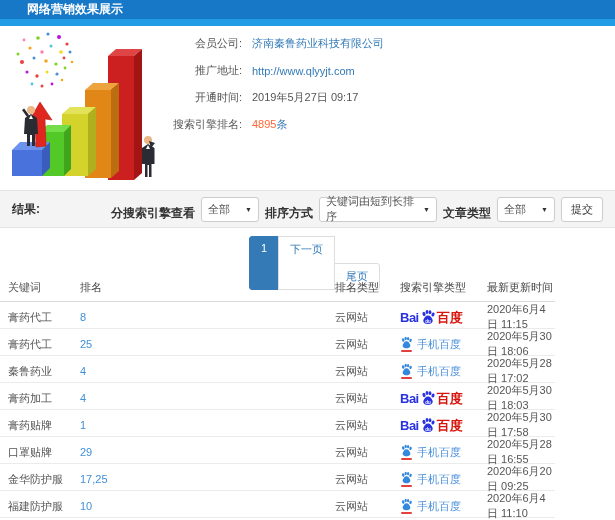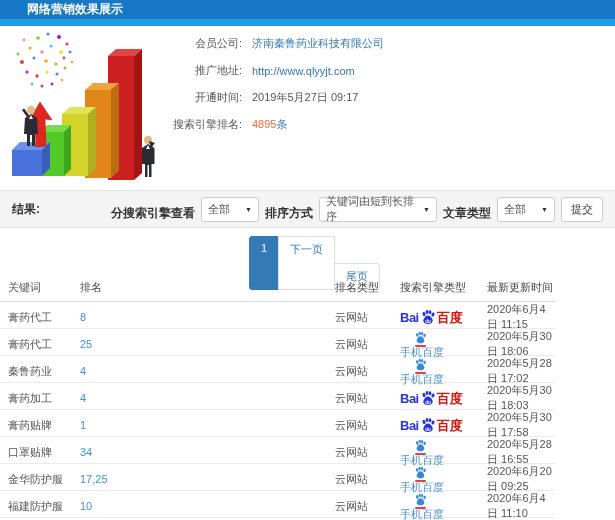--- a/index.html
+++ b/index.html
@@ -52,21 +52,21 @@
   .c-keyword { padding-left:8px; color:#555; }
   .c-rank a { color:#4090d9; text-decoration:none; cursor:pointer; }
   .c-type { color:#555; }
   .c-time { color:#555; }
 
   
   .bd-pc { display:inline-flex; align-items:center; line-height:1; }
   .bd-bai { color:#2932e1; font-weight:bold; font-size:13px; letter-spacing:-0.5px; }
   .bd-cn { color:#d7150d; font-weight:bold; font-size:13px; }
   .bd-paw { margin:0 1px; }
-  .bd-mobile { display:inline-flex; align-items:center; line-height:1;flex-direction:column; }
+  .bd-mobile { display:inline-flex; align-items:center; line-height:1; }
   .bd-mobile .mpaw { display:inline-flex; flex-direction:column; align-items:center; margin-right:4px; }
   .bd-mobile .redbar { width:11px; height:2px; background:#e34040; margin-top:1px; border-radius:1px; }
   .bd-mobile .mlabel { color:#4a90d9; font-size:11px; }
 </style>
 </head>
 <body>
 
 <div id="app">
 
   <div class="titlebar">
@@ -315,21 +315,21 @@
           </svg>
           <span class="bd-cn">百度</span>
         </span>
         
       </span>
       <span class="c-time">2020年5月30日 17:58</span>
     </div>
 
     <div class="t-row">
       <span class="c-keyword">口罩贴牌</span>
-      <span class="c-rank"><a>34</a></span>
+      <span class="c-rank"><a>29</a></span>
       <span class="c-type">云网站</span>
       <span class="c-engine">
         
         <span class="bd-mobile">
           <span class="mpaw">
             <svg width="13" height="13" viewBox="0 0 32 32">
               <ellipse cx="8" cy="10" rx="3" ry="4.4" transform="rotate(-18 8 10)" fill="#3388dd"></ellipse>
               <ellipse cx="14" cy="6" rx="2.8" ry="4.2" fill="#3388dd"></ellipse>
               <ellipse cx="20" cy="6.5" rx="2.8" ry="4.2" fill="#3388dd"></ellipse>
               <ellipse cx="26" cy="11" rx="3" ry="4.2" transform="rotate(18 26 11)" fill="#3388dd"></ellipse>

